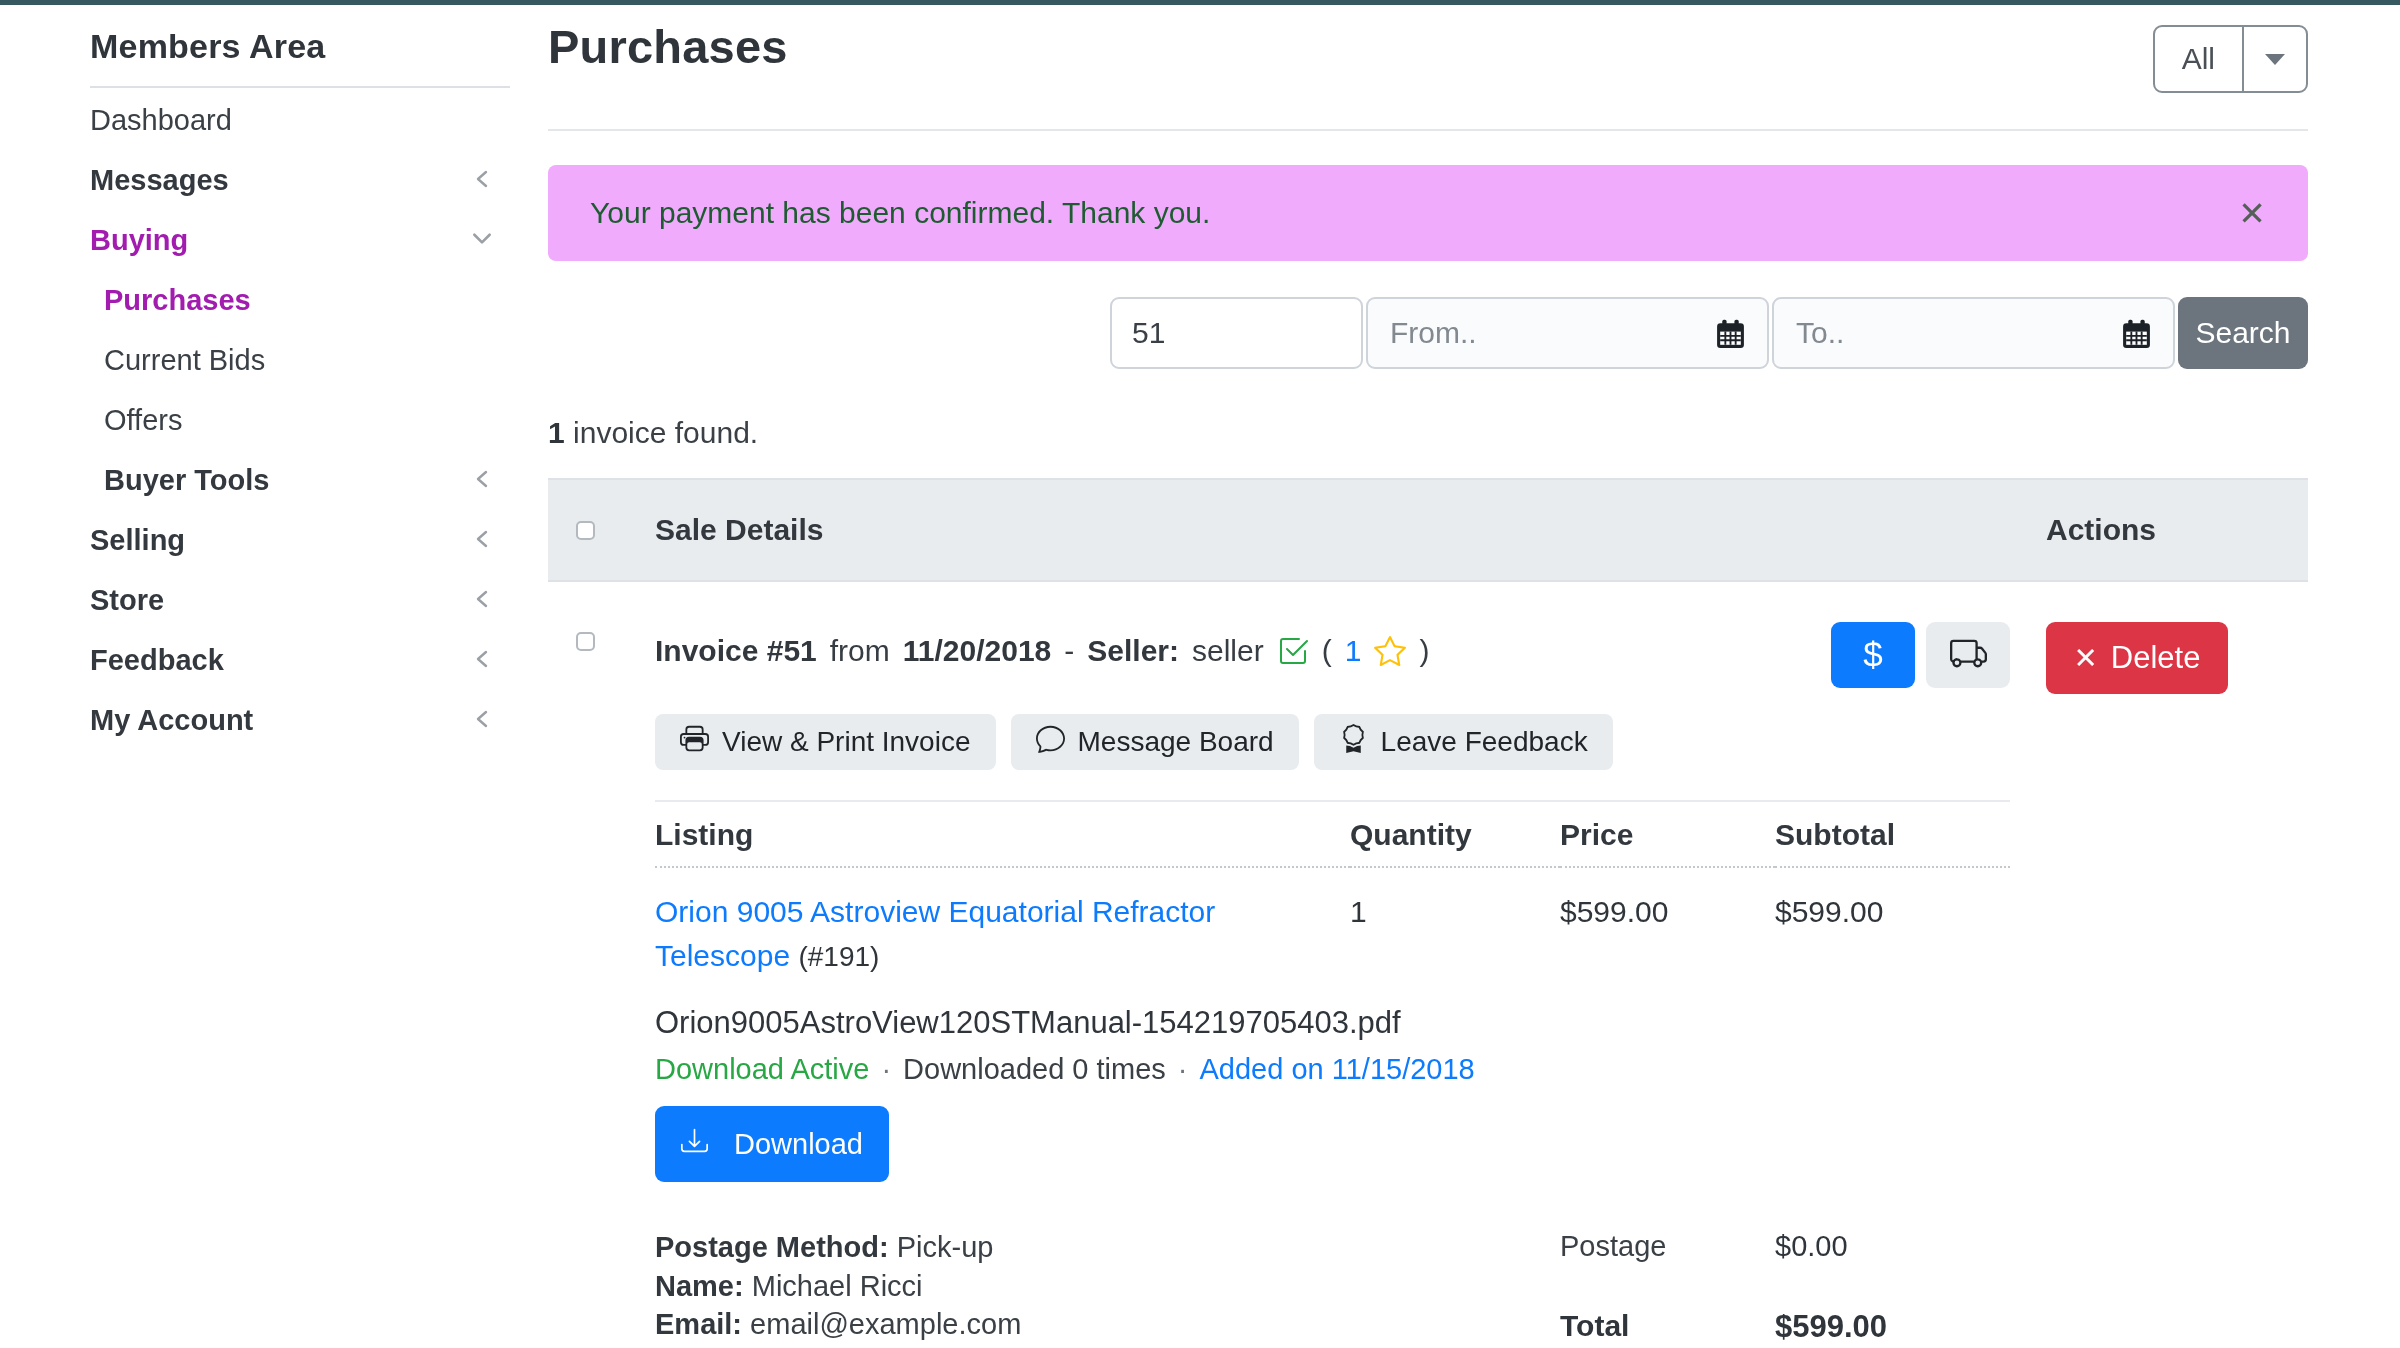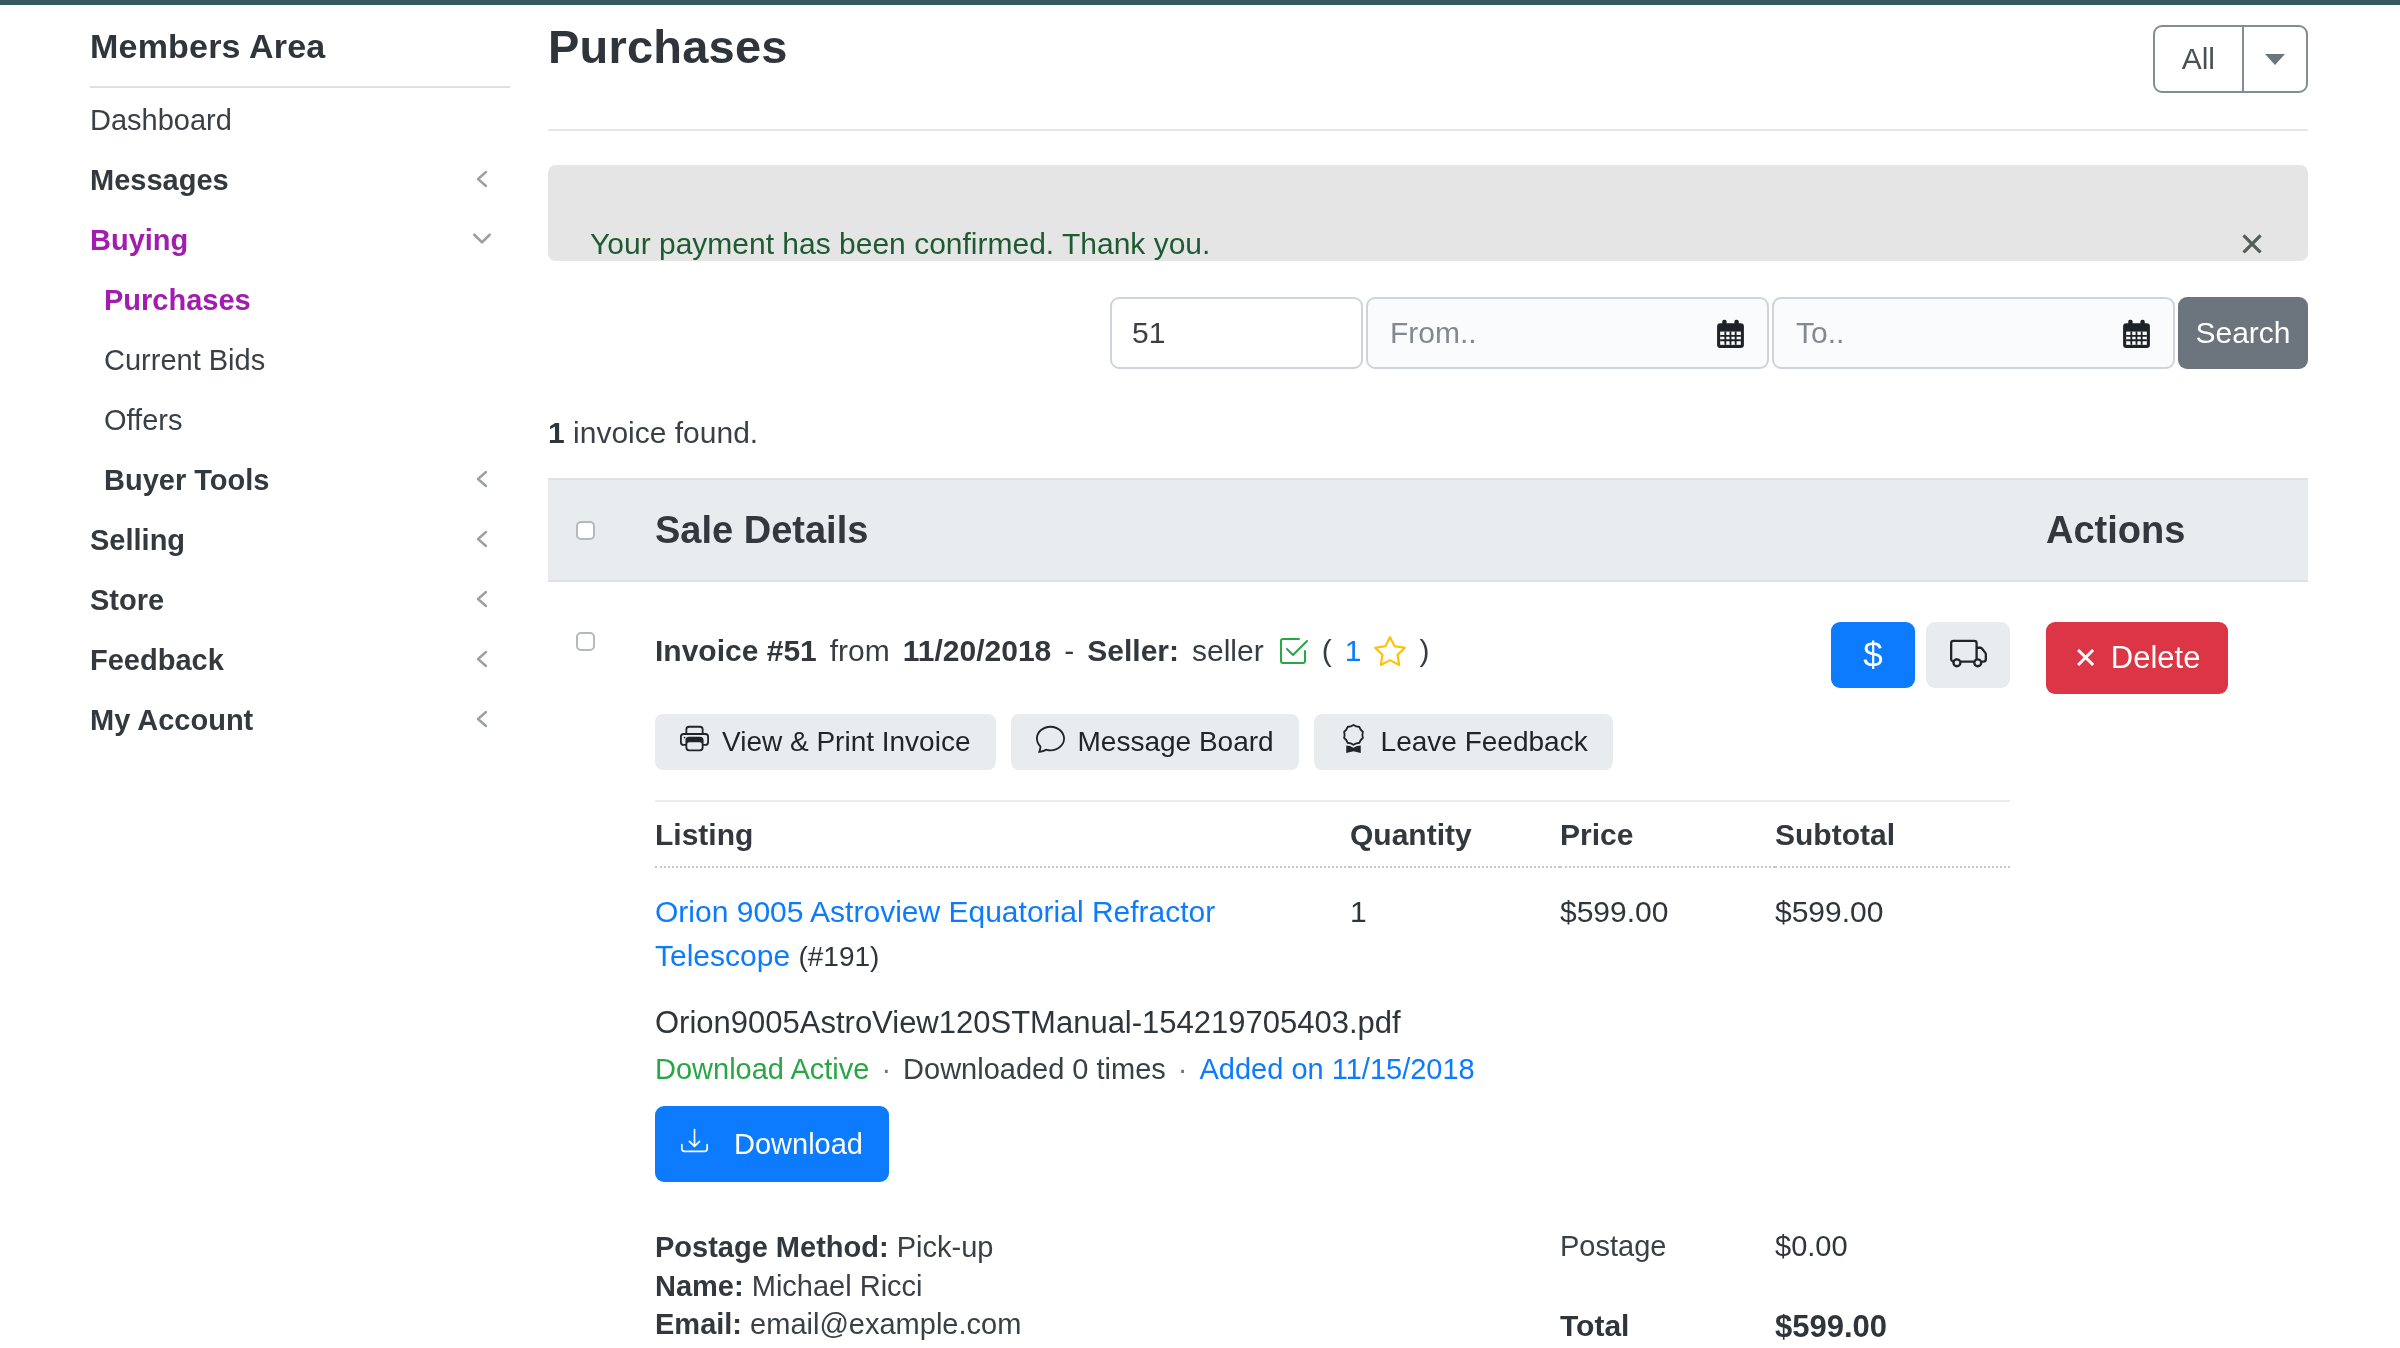--- a/index.html
+++ b/index.html
@@ -31,22 +31,22 @@
   .page-title{font-size:47px;font-weight:700;color:#2f353b;margin:6px 0 0 0;letter-spacing:.2px;}
   .all-btn{display:flex;border:2px solid #858d94;border-radius:9px;height:64px;margin-top:12px;
     background:#fff;overflow:hidden;cursor:pointer;}
   .all-main{padding:0 27px;font-size:30px;color:#4a5056;display:flex;align-items:center;
     border-right:2px solid #858d94;}
   .all-caret{width:62px;display:flex;align-items:center;justify-content:center;}
   .caret-down{width:0;height:0;border-left:10px solid transparent;border-right:10px solid transparent;
     border-top:11px solid #6c757d;}
   .title-rule{border:0;border-top:2px solid #e4e7ea;margin:36px 0 0 0;}
 
-  .alert{margin-top:34px;background:#e5e5e5;border-radius:8px;height:96px;padding:0 42px;
-    display:flex;align-items:flex-end;justify-content:space-between;}
+  .alert{margin-top:34px;background:#f0abfc;border-radius:8px;height:96px;padding:0 42px;
+    display:flex;align-items:center;justify-content:space-between;}
   .alert-text{font-size:30px;color:#1e5b31;}
   .alert-close{font-size:33px;font-weight:700;color:#545f57;cursor:pointer;line-height:1;}
 
   .search-row{margin-top:36px;display:flex;justify-content:flex-end;gap:3px;height:57px;}
   .inp{border:2px solid #ced4da;border-radius:9px;box-sizing:border-box;height:72px;font-size:30px;
     font-family:inherit;color:#3a4046;outline:none;}
   .inv-input{width:253px;padding:0 20px;background:#fff;}
   .date-wrap{position:relative;width:403px;background:#fafbfc;border:2px solid #ced4da;border-radius:9px;
     box-sizing:border-box;height:72px;display:flex;align-items:center;}
   .date-wrap input{border:none;background:transparent;width:320px;padding:0 0 0 22px;height:64px;
@@ -59,21 +59,21 @@
 
   .results-line{margin-top:62px;font-size:30px;color:#3a4046;}
   .results-line b{color:#2f353b;}
 
   
   .thead{margin-top:28px;height:100px;background:#e9ecef;border-top:2px solid #dee2e6;
     border-bottom:2px solid #dee2e6;display:flex;align-items:center;}
   .col-check{width:85px;flex:0 0 85px;padding-left:28px;box-sizing:border-box;}
   .col-details{flex:1;padding-left:22px;box-sizing:border-box;}
   .col-actions{width:298px;flex:0 0 298px;padding-left:36px;box-sizing:border-box;}
-  .th-label{font-size:38px;font-weight:700;color:#32383e;}
+  .th-label{font-size:30px;font-weight:700;color:#32383e;}
   .cbx{appearance:none;-webkit-appearance:none;width:19px;height:19px;border:2px solid #b3b9bf;
     border-radius:5px;background:#fff;margin:0;cursor:pointer;display:block;}
 
   .trow{display:flex;padding-top:40px;}
   .trow .col-check .cbx{margin-top:10px;}
 
   .detail-top{display:flex;justify-content:space-between;align-items:flex-start;}
   .invoice-line{font-size:30px;color:#373d44;padding-top:12px;display:flex;align-items:center;
     flex-wrap:nowrap;gap:13px;}
   .invoice-line .b{font-weight:700;color:#32383e;}

